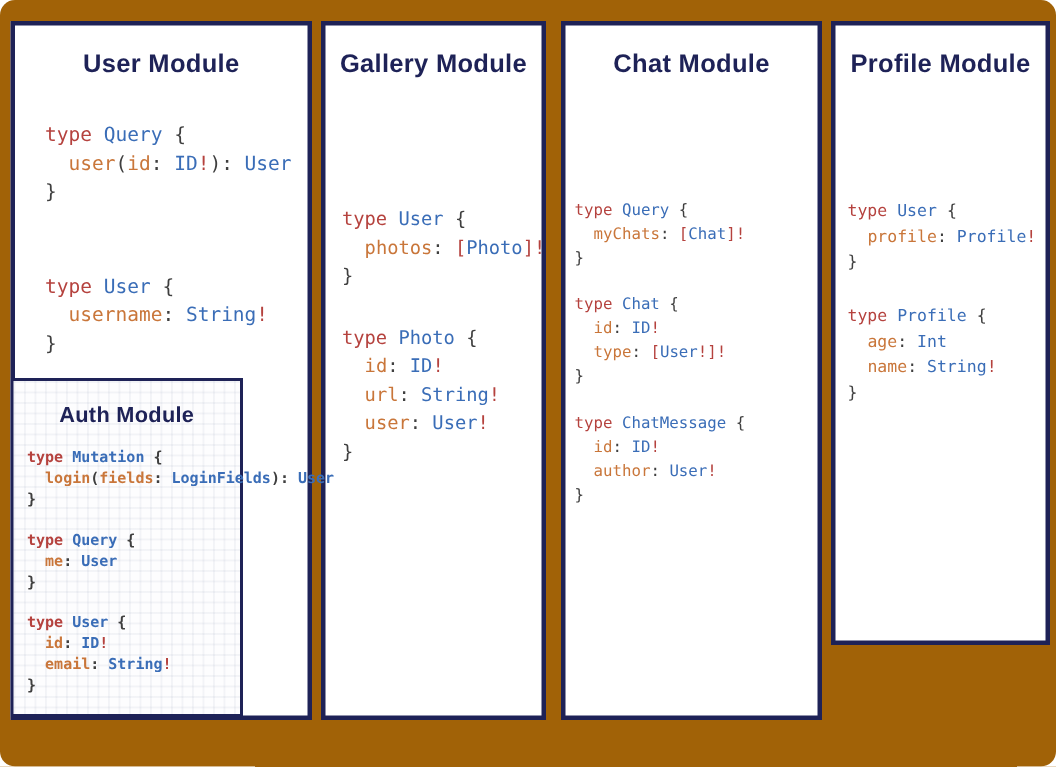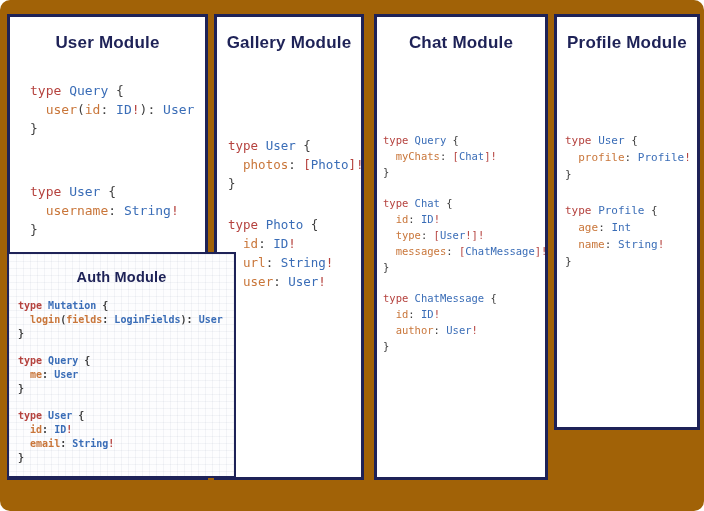--- a/index.html
+++ b/index.html
@@ -15,21 +15,21 @@
     position:absolute;
     background:#ffffff;
     border:3px solid var(--c-navy, #1e2257);
     box-sizing:border-box;
   }
   #user-panel    { left:7px;   top:14px; width:201px; height:466px; }
   #gallery-panel { left:214px; top:14px; width:150px; height:466px; }
   #chat-panel    { left:374px; top:14px; width:174px; height:466px; }
   #profile-panel { left:554px; top:14px; width:146px; height:416px;text-decoration:underline; }
   #auth-panel {
-    left:7px; top:252px; width:229px; height:226px;
+    left:7px; top:252px; width:155px; height:226px;
     border-width:2px;
     background-color:#fdfdfe;
     background-image:
       linear-gradient(rgba(70,90,130,0.06) 1px, transparent 1px),
       linear-gradient(90deg, rgba(70,90,130,0.06) 1px, transparent 1px);
     background-size:7px 7px;
     z-index:2;
   }
   .panel-title {
     position:absolute; left:0; right:0; top:16px;
@@ -132,21 +132,20 @@
     <div class="code" id="chat-code">
         <div class="code-block">
           <div class="code-line"><span class="tok-k">type </span><span class="tok-t">Query </span><span class="tok-p">{</span></div>
           <div class="code-line"><span class="tok-p">  </span><span class="tok-f">myChats</span><span class="tok-p">: </span><span class="tok-b">[</span><span class="tok-t">Chat</span><span class="tok-b">]!</span></div>
           <div class="code-line"><span class="tok-p">}</span></div>
         </div>
         <div class="code-block">
           <div class="code-line"><span class="tok-k">type </span><span class="tok-t">Chat </span><span class="tok-p">{</span></div>
           <div class="code-line"><span class="tok-p">  </span><span class="tok-f">id</span><span class="tok-p">: </span><span class="tok-t">ID</span><span class="tok-b">!</span></div>
           <div class="code-line"><span class="tok-p">  </span><span class="tok-f">type</span><span class="tok-p">: </span><span class="tok-b">[</span><span class="tok-t">User</span><span class="tok-b">!]!</span></div>
-          <div class="code-line"><span class="tok-p">  </span><span class="tok-f">messages</span><span class="tok-p">: </span><span class="tok-b">[</span><span class="tok-t">ChatMessage</span><span class="tok-b">]!</span></div>
           <div class="code-line"><span class="tok-p">}</span></div>
         </div>
         <div class="code-block">
           <div class="code-line"><span class="tok-k">type </span><span class="tok-t">ChatMessage </span><span class="tok-p">{</span></div>
           <div class="code-line"><span class="tok-p">  </span><span class="tok-f">id</span><span class="tok-p">: </span><span class="tok-t">ID</span><span class="tok-b">!</span></div>
           <div class="code-line"><span class="tok-p">  </span><span class="tok-f">author</span><span class="tok-p">: </span><span class="tok-t">User</span><span class="tok-b">!</span></div>
           <div class="code-line"><span class="tok-p">}</span></div>
         </div>
       </div>
   </section>

